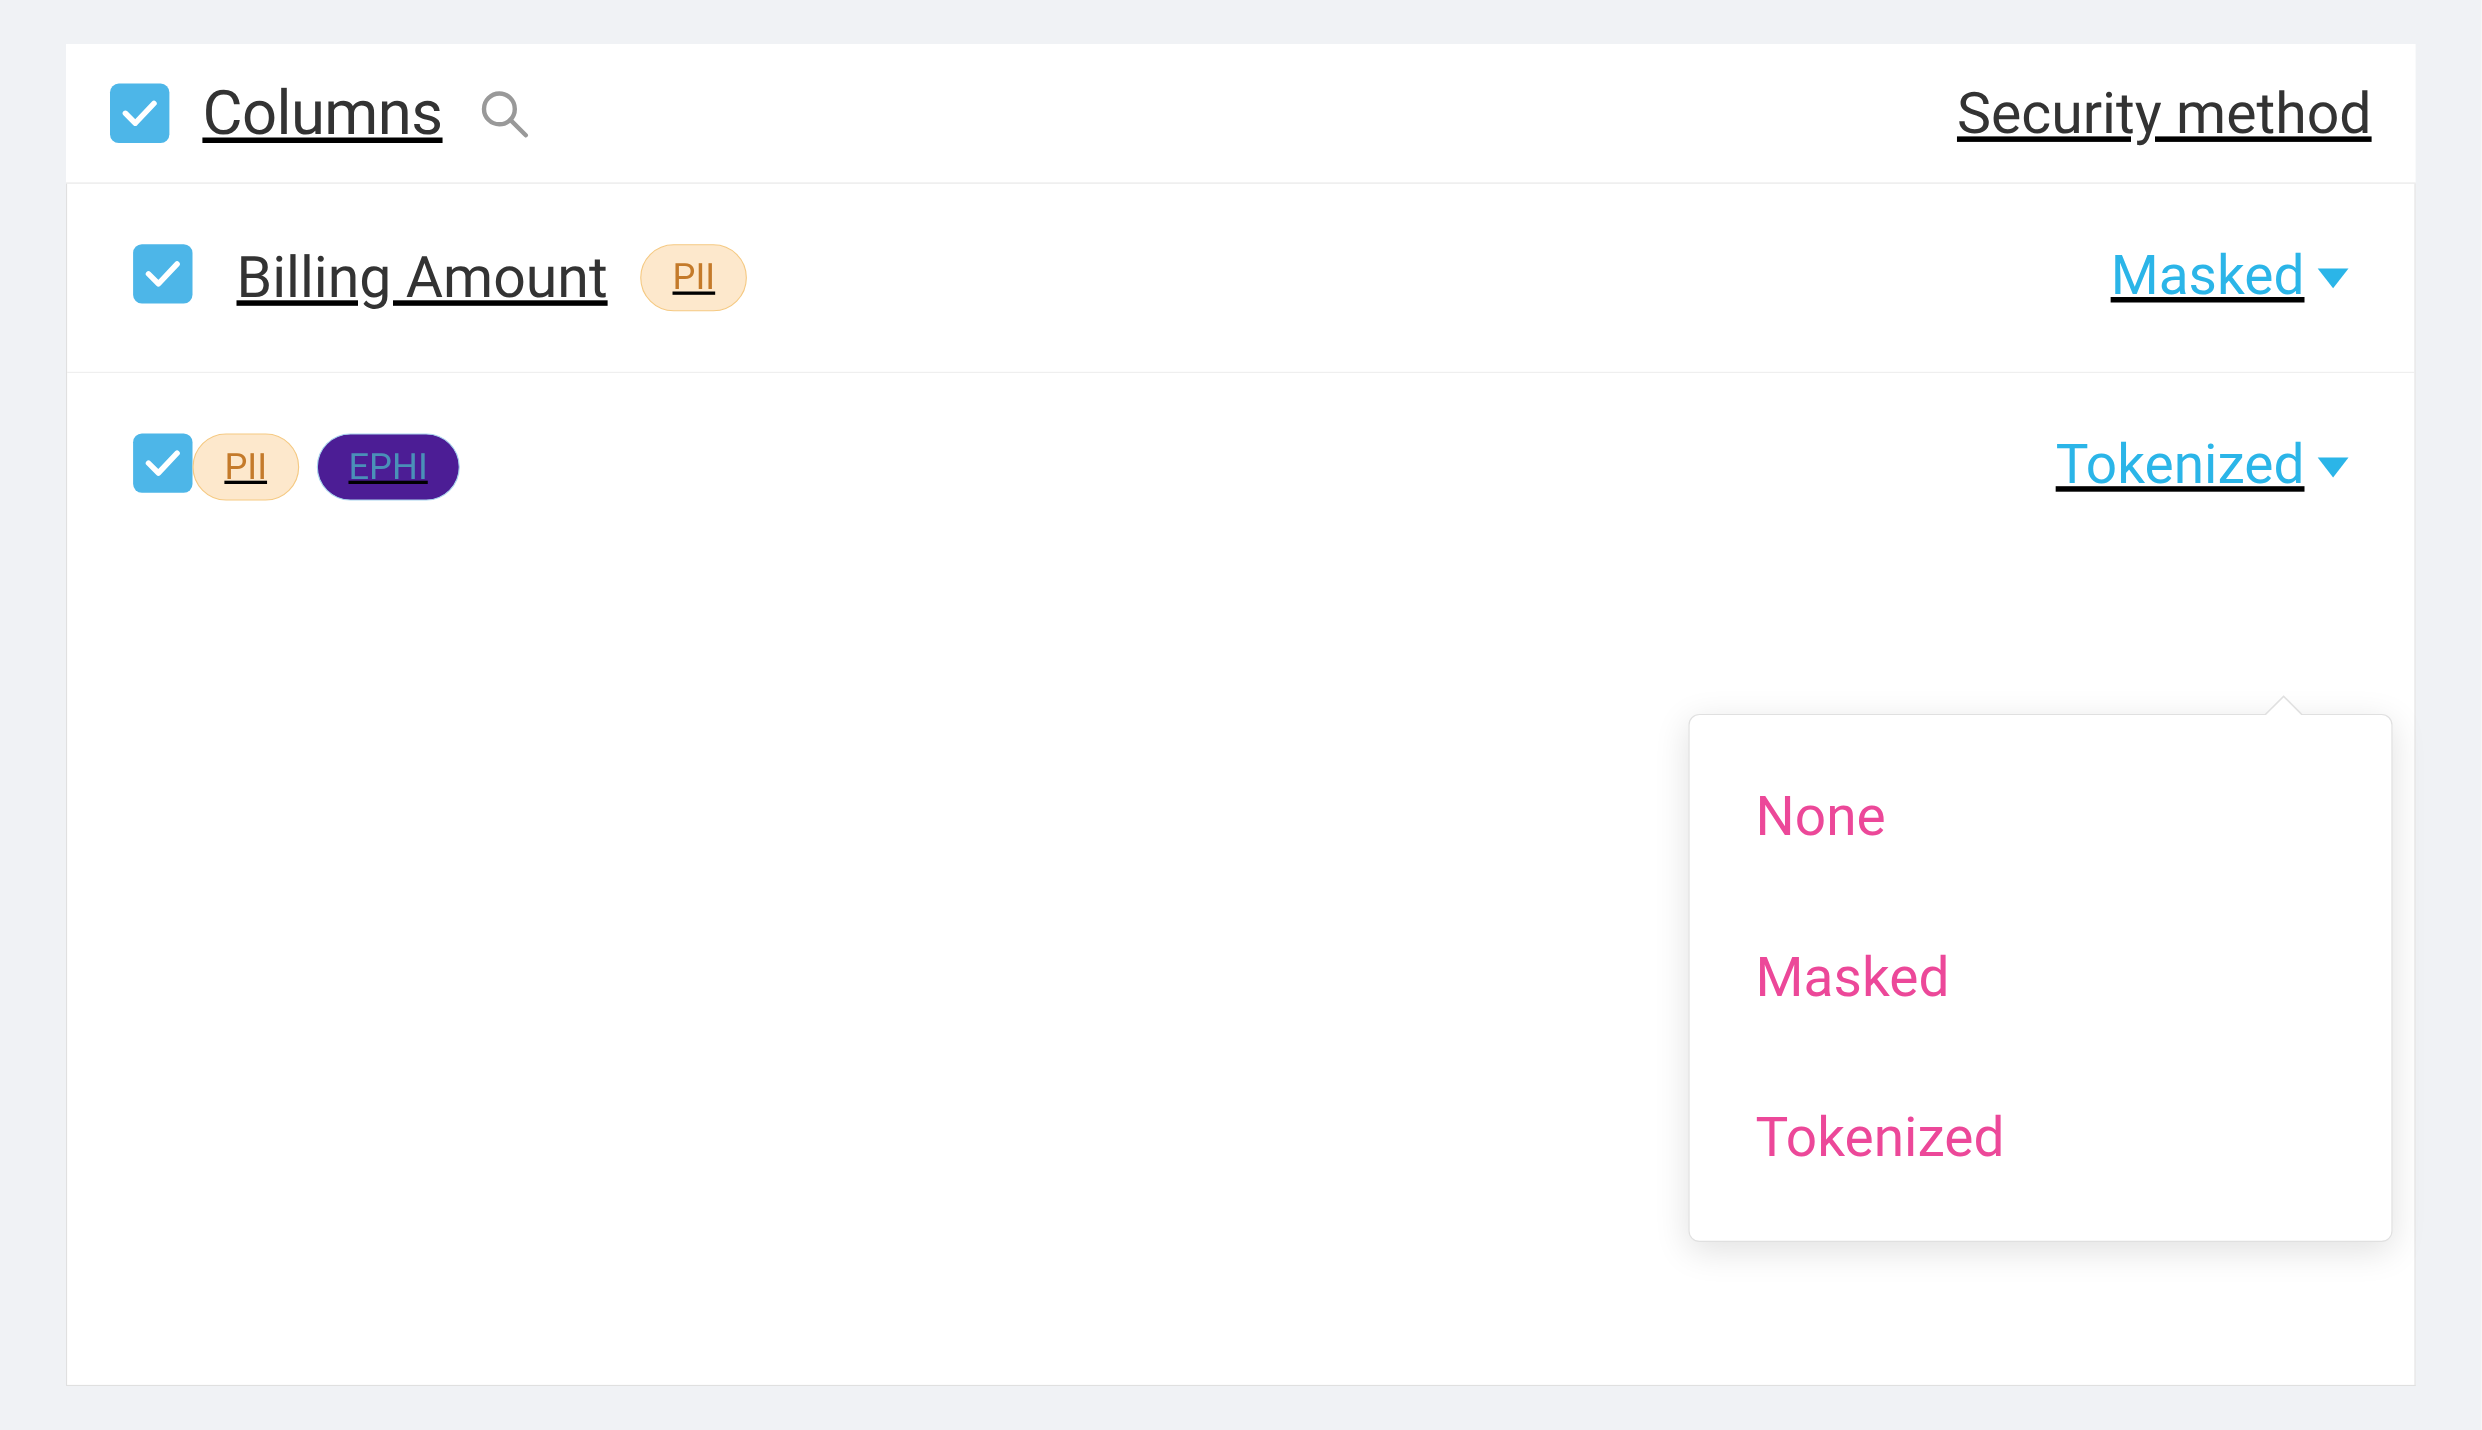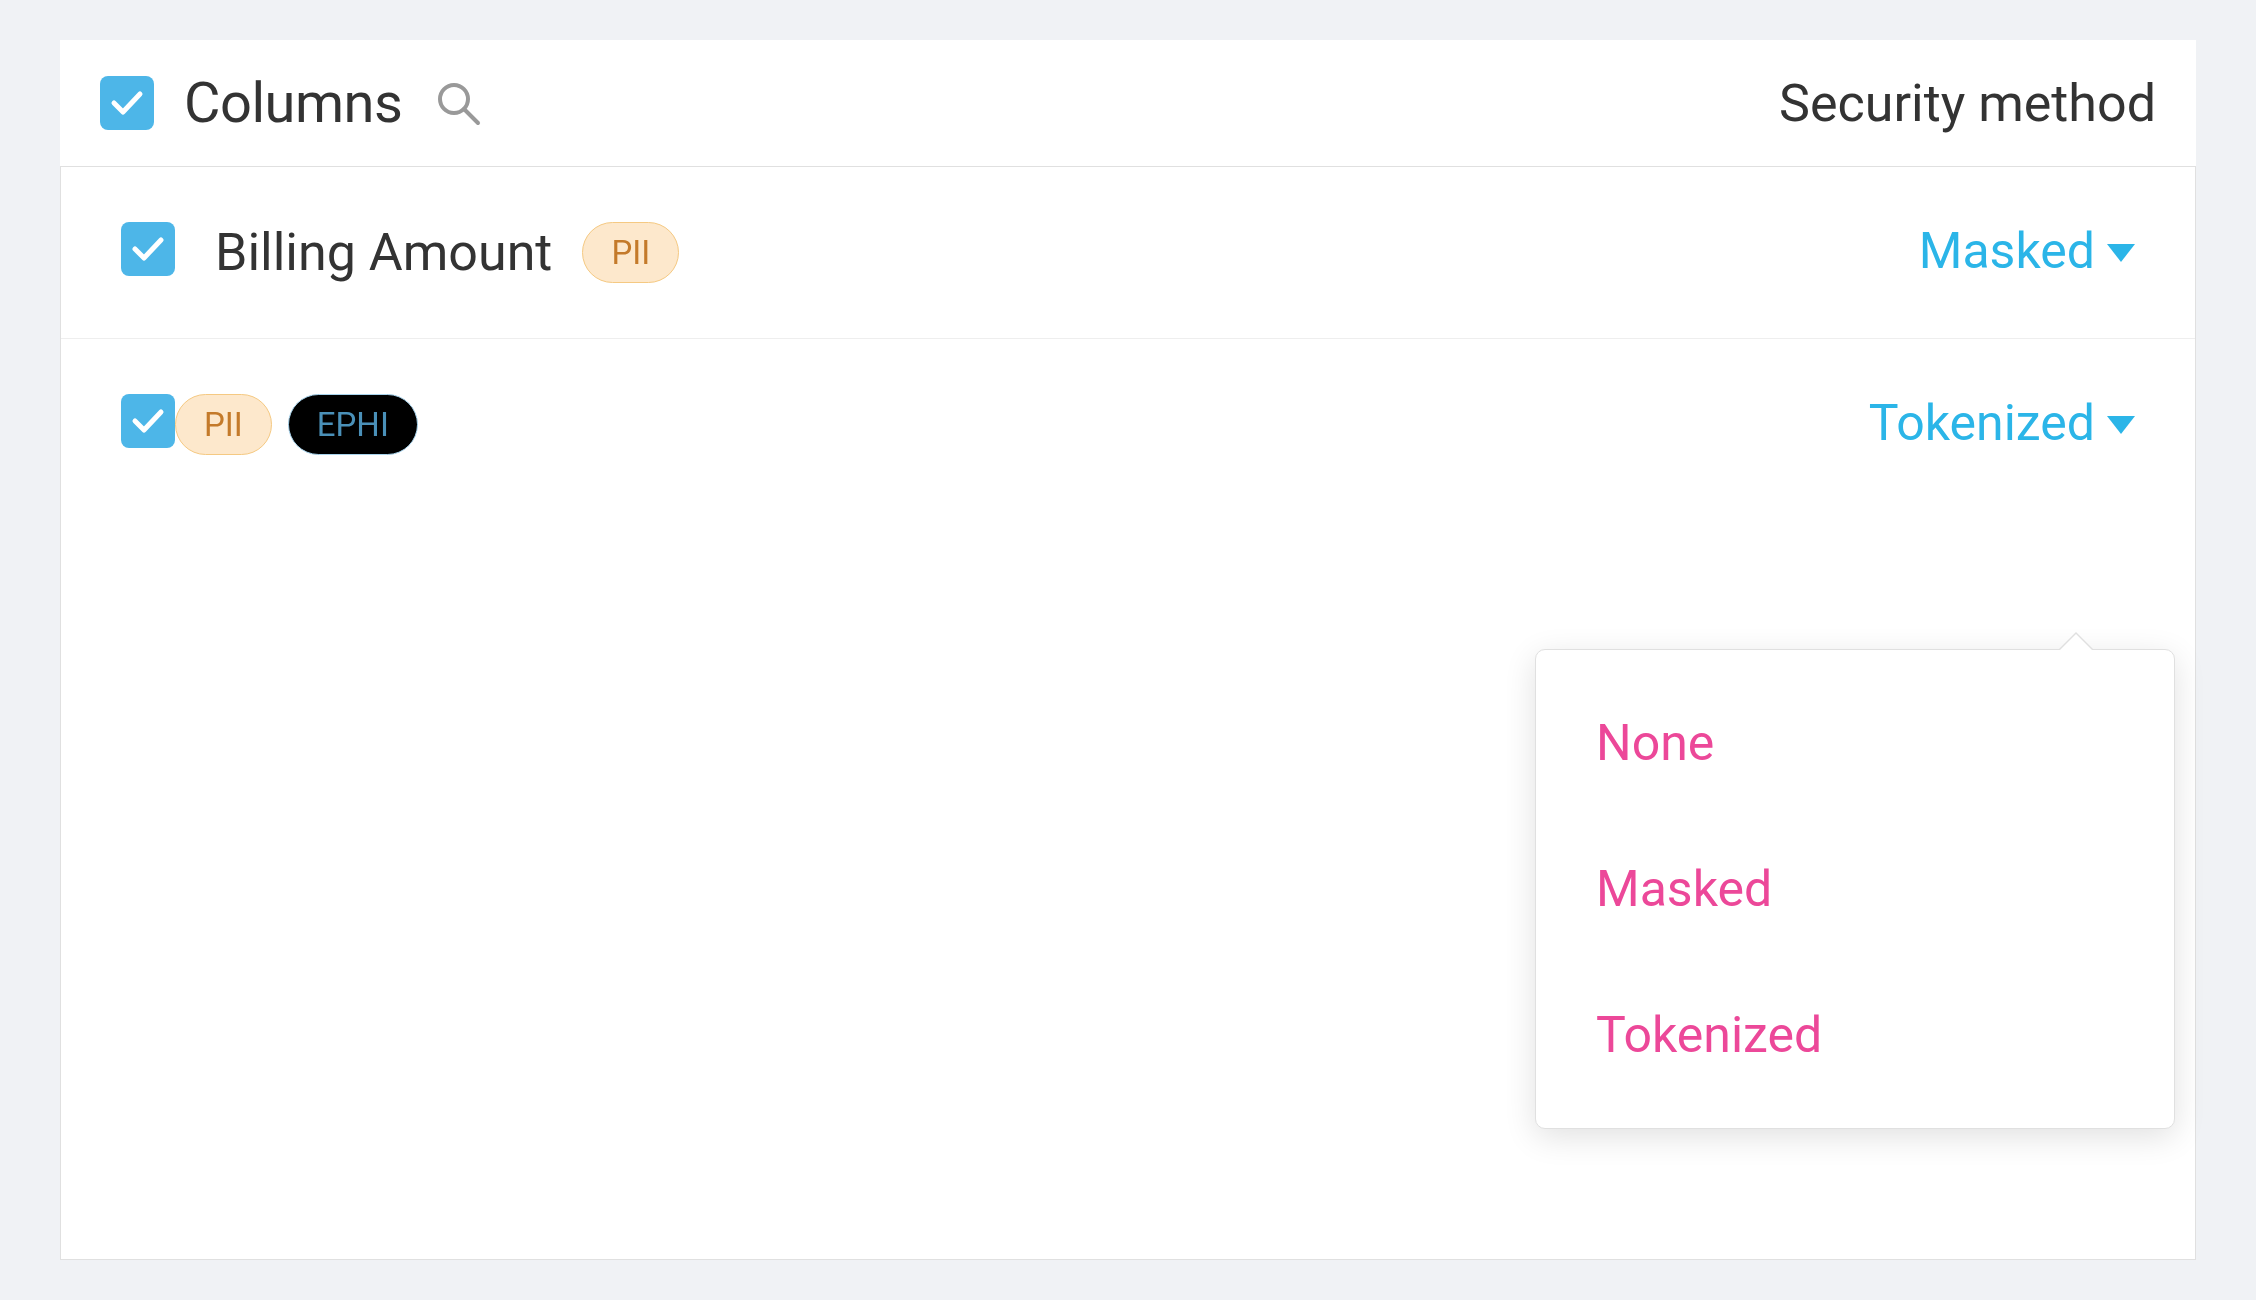--- a/index.html
+++ b/index.html
@@ -16,20 +16,21 @@
       overflow: hidden;
     }
 
     .page-container {
       width: 2256px;
       height: 1300px;
       background: #f0f2f5;
       display: flex;
       flex-direction: column;
       padding: 40px 60px;
+      text-decoration: underline;
     }
 
     
     .header-bar {
       display: flex;
       align-items: center;
       justify-content: space-between;
       padding: 30px 40px;
       background: #ffffff;
       border-bottom: 1px solid #e0e0e0;
@@ -127,21 +128,21 @@
       margin-right: 16px;
     }
 
     .tag-pii {
       background: #fde8cc;
       color: #c47a2a;
       border: 1px solid #f5c982;
     }
 
     .tag-ephi {
-      background: #000000;
+      background: #4c1d95;
       color: #4a90b8;
       border: 1px solid #a8d4ed;
     }
 
     .security-method-value {
       margin-left: auto;
       display: flex;
       align-items: center;
       gap: 12px;
       color: #2bb5e8;

